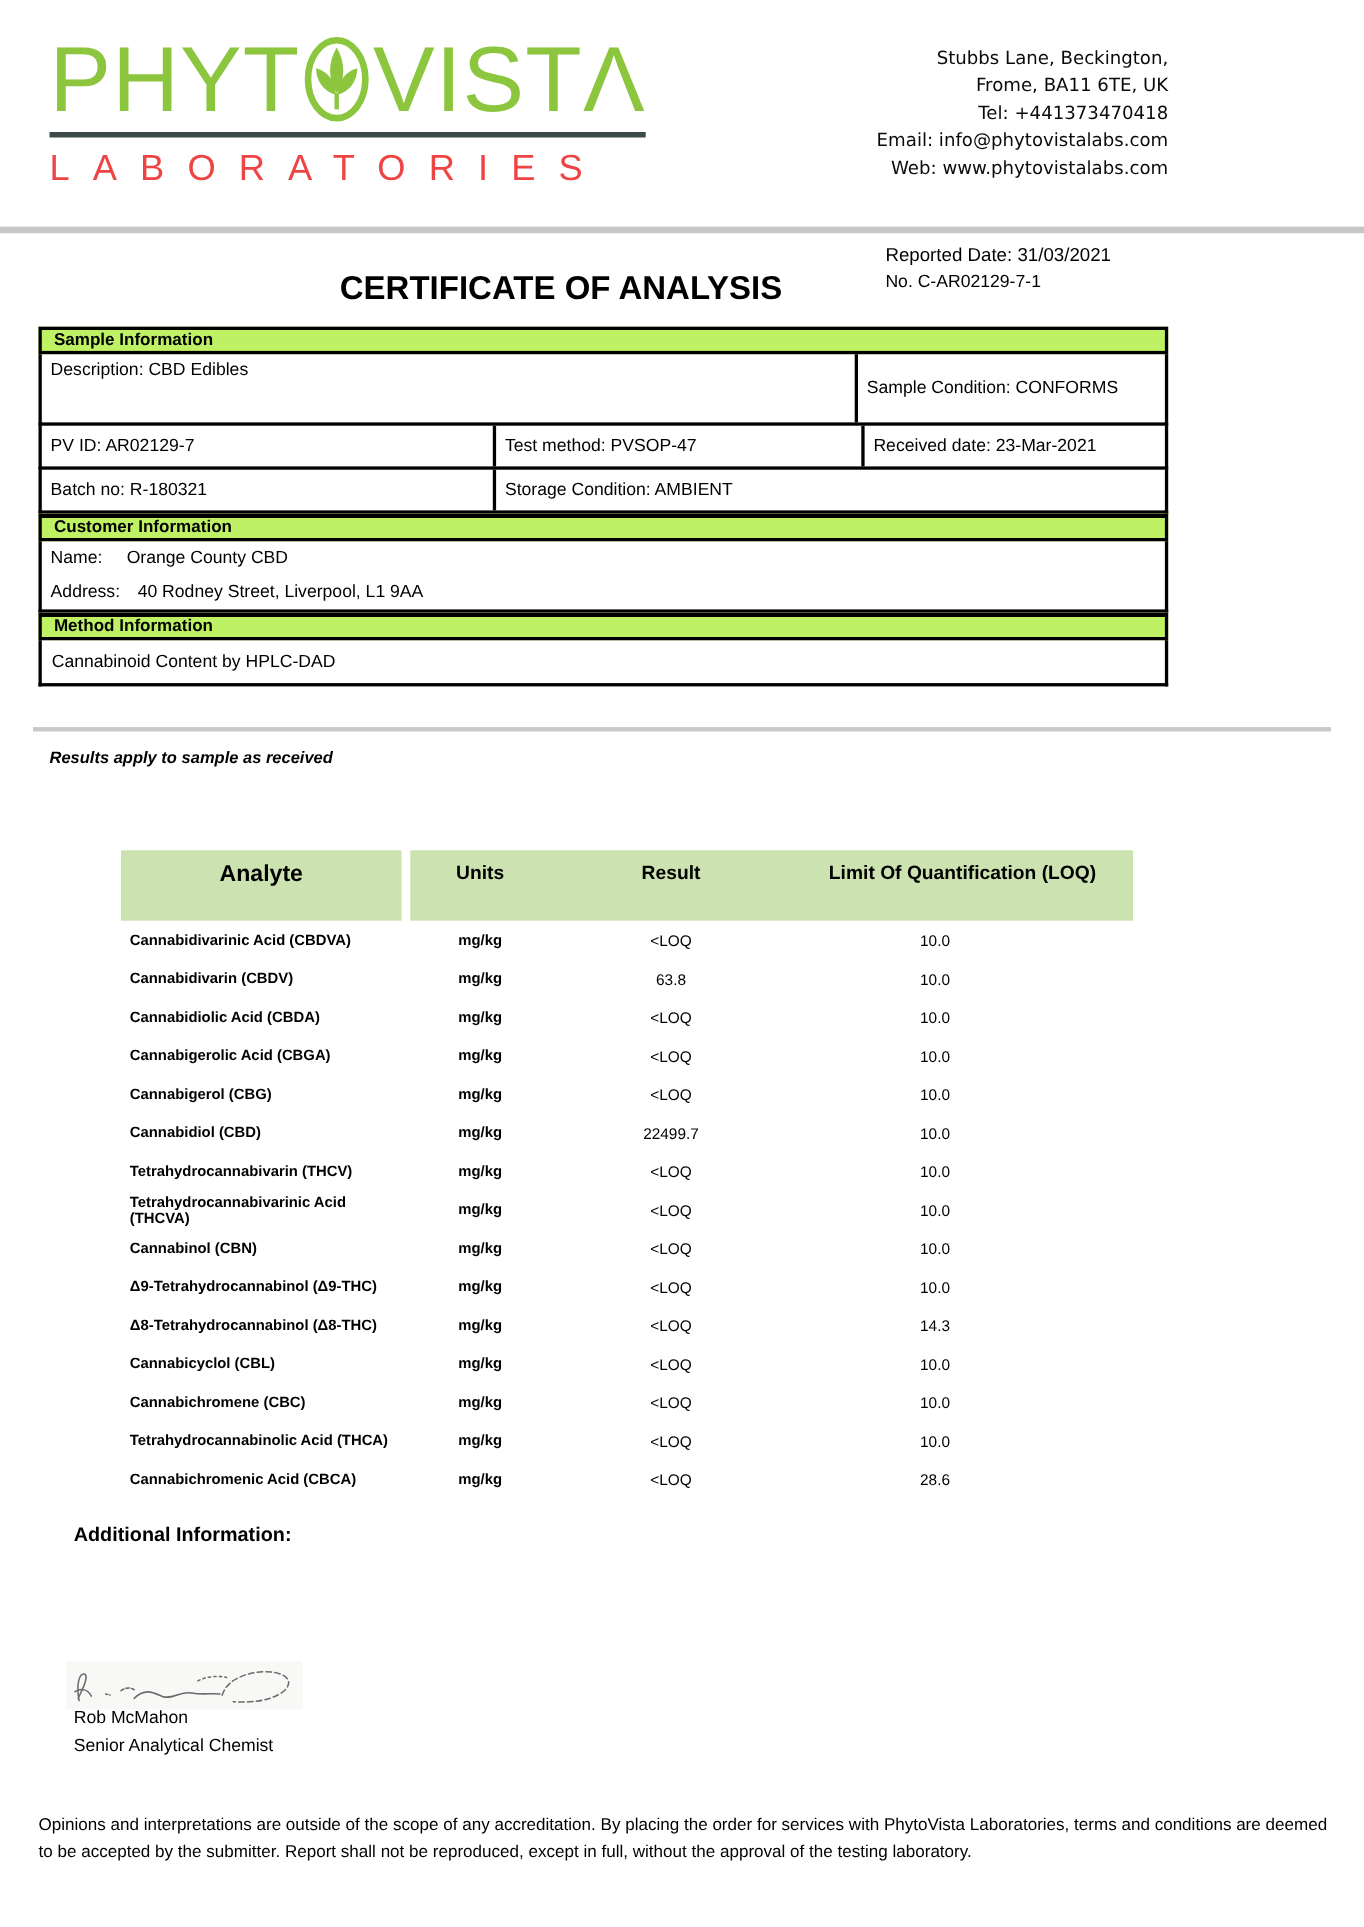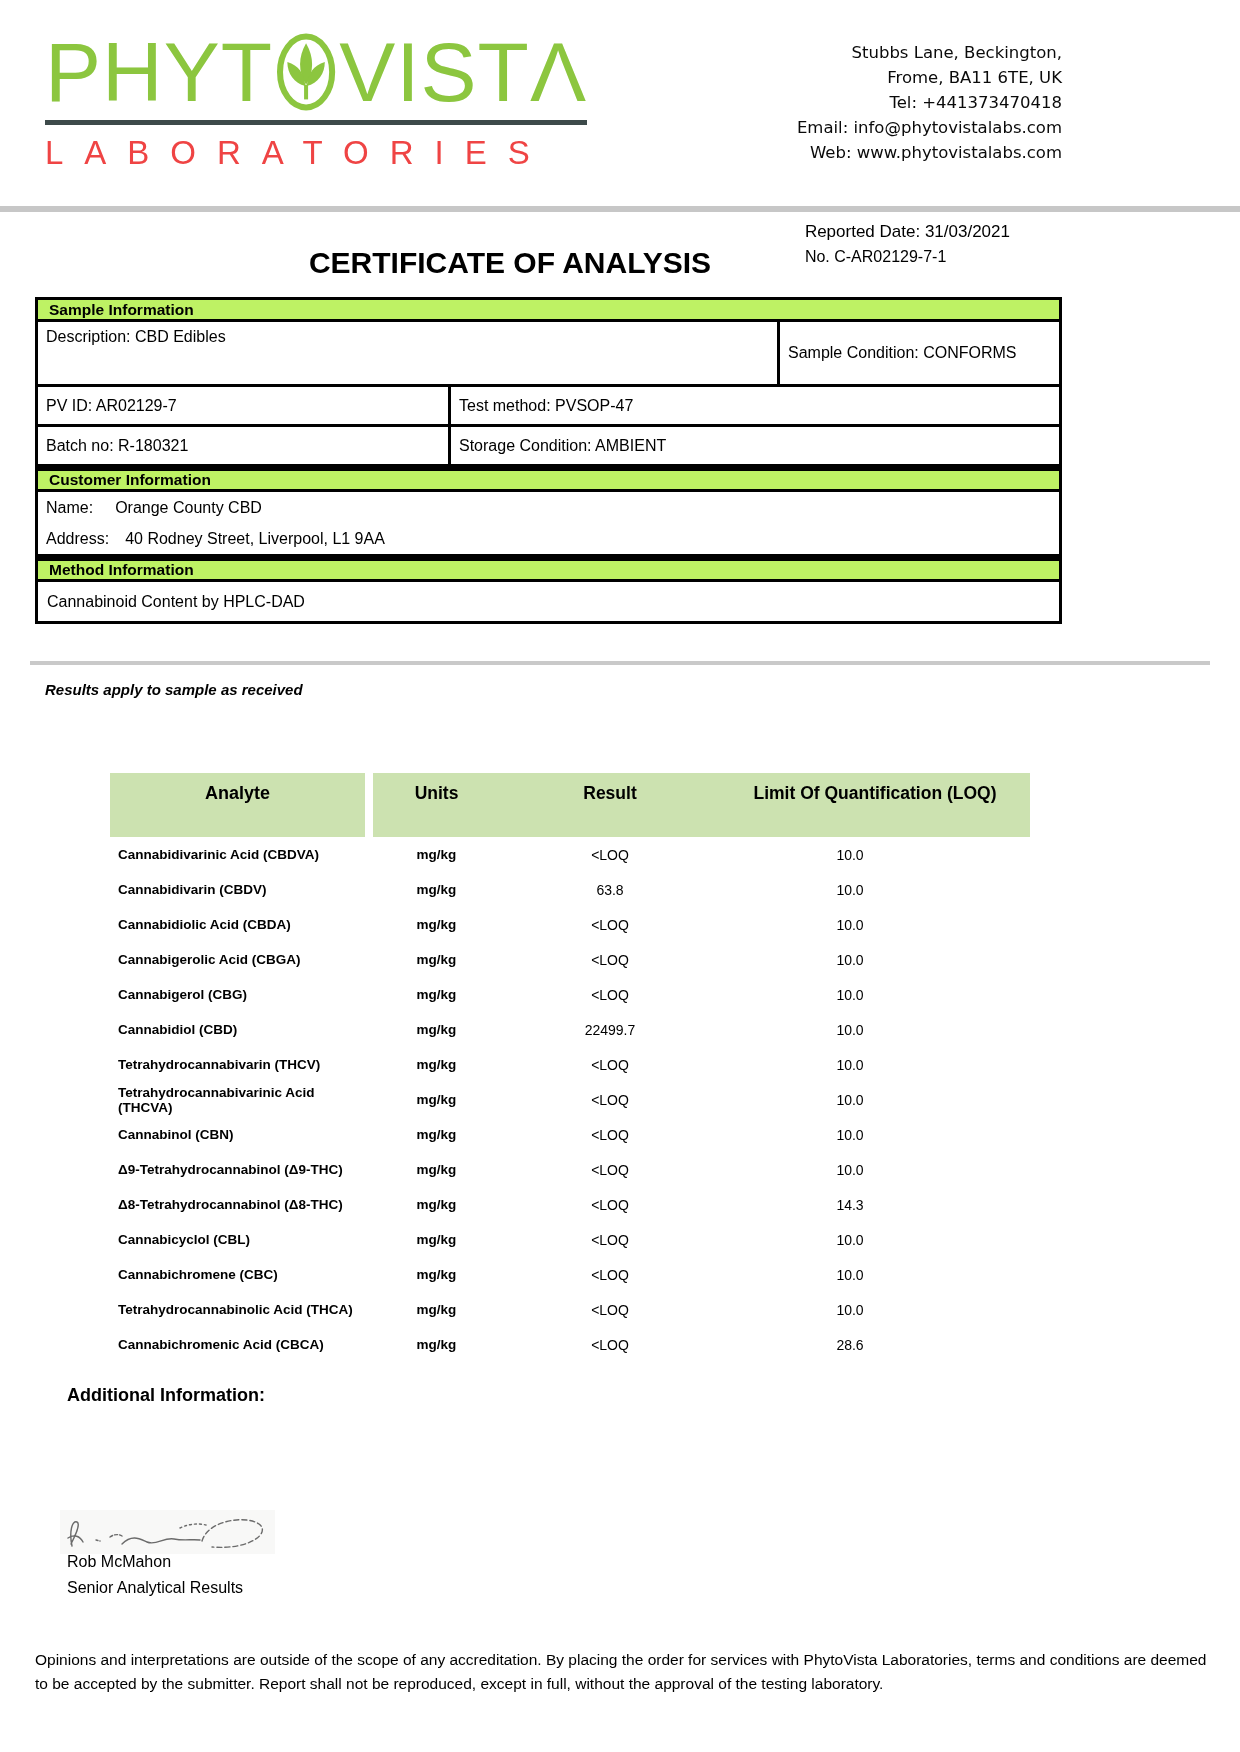--- a/index.html
+++ b/index.html
@@ -45,21 +45,21 @@
   .method-row { border:3px solid #000; border-top:none; height:42px; display:flex; align-items:center; padding-left:9px; }
 
   .rule-mid { position:absolute; left:30px; top:661px; width:1180px; height:4px; background:#c9c9c9; }
   .results-note { position:absolute; left:45px; top:681px; font-size:15px; font-weight:bold; font-style:italic; }
 
   
   .results { position:absolute; left:110px; top:773px; width:920px; }
   .r-grid { display:grid; grid-template-columns:255px 8px 127px 220px 310px; }
   .results-header { height:64px; }
   .rh-analyte { grid-column:1; background:#CCE2B0; text-align:center; padding-top:10px;
-    font-weight:bold; font-size:18px; }
+    font-weight:bold; font-size:21px; }
   .rh-rest { grid-column:3 / 6; background:#CCE2B0; display:grid; grid-template-columns:127px 220px 310px; }
   .rh-rest div { text-align:center; padding-top:10px; font-weight:bold; font-size:17.5px; }
   .t-row { height:35px; align-items:center; }
   .c-analyte { padding-left:8px; font-weight:bold; font-size:13.5px; }
   .c-units { grid-column:3; text-align:center; font-weight:bold; font-size:13.5px; }
   .c-result { grid-column:4; text-align:center; font-size:14px; }
   .c-loq { grid-column:5; text-align:center; font-size:14px; padding-right:50px; }
 
   .add-info { position:absolute; left:67px; top:1385px; font-size:18px; font-weight:bold; }
 
@@ -111,20 +111,21 @@
 
   <div class="info-wrap">
     <div class="sec-bar">Sample Information</div>
     <div class="desc-row">
       <div class="desc-left">Description: CBD Edibles</div>
       <div class="desc-right">Sample Condition: CONFORMS</div>
     </div>
     <div class="grid-row">
       <div class="cell c1">PV ID: AR02129-7</div>
       <div class="cell c2">Test method: PVSOP-47</div>
+      <div class="cell c3">Received date: 23-Mar-2021</div>
     </div>
     <div class="grid-row">
       <div class="cell c1">Batch no: R-180321</div>
       <div class="cell c2">Storage Condition: AMBIENT</div>
     </div>
     <div class="sec-bar mid">Customer Information</div>
     <div class="cust-row">
       <div class="cust-line">
         <span class="lbl-name">Name:</span><span>Orange County CBD</span>
       </div>
@@ -265,17 +266,17 @@
     <svg viewBox="0 0 215 44" xmlns="http://www.w3.org/2000/svg" fill="none" stroke="#6b6b6b" stroke-width="1.4" stroke-linecap="round">
       <path d="M12 36 C9 22 12 10 17 12 C21 14 15 26 11 34 M8 28 C14 24 20 26 23 32"></path>
       <path d="M36 30 l4 1" stroke-dasharray="2 2"></path>
       <path d="M50 27 c4 -3 9 -3 12 -1" stroke-dasharray="3 2"></path>
       <path d="M62 34 C72 24 80 29 87 32 C96 36 104 27 114 29 C124 31 132 29 140 30"></path>
       <path d="M142 31 C148 10 186 5 199 14 C211 23 190 40 152 37" stroke-dasharray="5 3"></path>
       <path d="M120 18 c8 -4 18 -5 26 -3" stroke-dasharray="2 3"></path>
     </svg>
   </div>
   <div class="reviewer-name">Rob McMahon</div>
-  <div class="reviewer-title">Senior Analytical Results</div>
+  <div class="reviewer-title">Senior Analytical Chemist</div>
 
   <div class="footer">Opinions and interpretations are outside of the scope of any accreditation. By placing the order for services with PhytoVista Laboratories, terms and conditions are deemed to be accepted by the submitter. Report shall not be reproduced, except in full, without the approval of the testing laboratory.</div>
 
 </div>
 
 </body></html>

